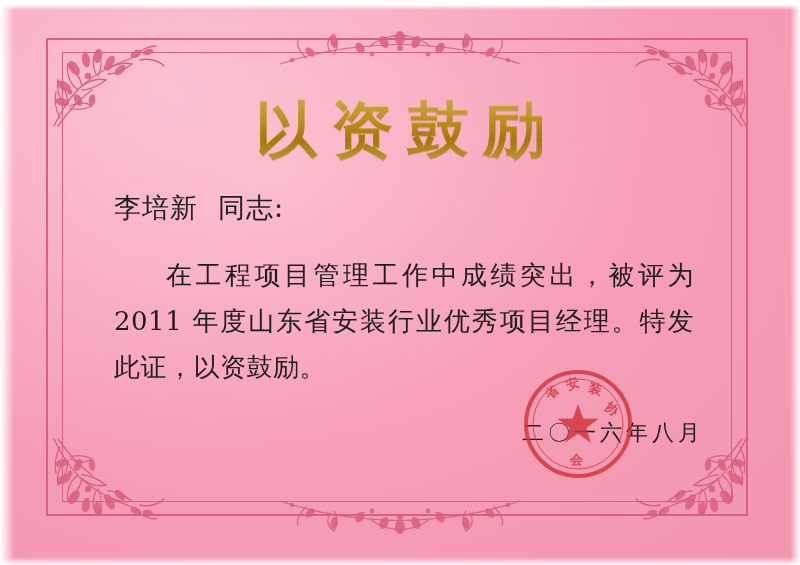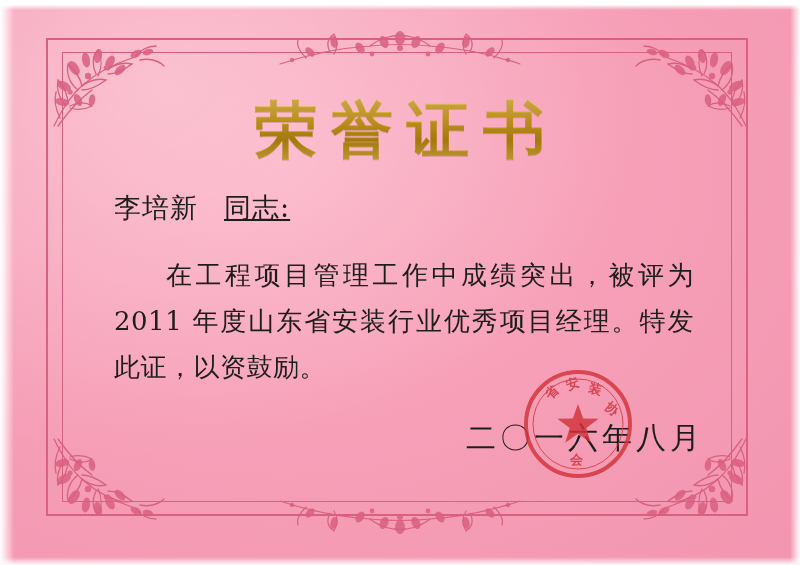--- a/index.html
+++ b/index.html
@@ -127,42 +127,41 @@
   .recipient {
     position: absolute;
     left: 114px;
     top: 190px;
     font-family: "DejaVu Serif", serif;
     font-size: 27px;
     color: #1d1d1d;
     letter-spacing: 1px;
   }
   .recipient .honorific {
-    margin-left: 26px;
-    text-decoration: underline;
+    margin-left: 20px;
   }
   .body-text {
     position: absolute;
     left: 114px;
     top: 252px;
     width: 580px;
     font-family: "DejaVu Serif", serif;
     font-size: 26px;
     line-height: 46px;
     color: #1d1d1d;
     text-indent: 52px;
     text-align: justify;
     letter-spacing: 0.5px;
   }
   .date {
     position: absolute;
     right: 96px;
     top: 418px;
     font-family: "DejaVu Serif", serif;
-    font-size: 30px;
+    font-size: 22px;
     color: #1d1d1d;
     letter-spacing: 4px;
   }
 
   
   .seal {
     position: absolute;
     left: 520px;
     top: 366px;
     width: 116px;
@@ -370,21 +369,21 @@
         <ellipse cx="220" cy="22" rx="3.4" ry="5.6" transform="rotate(45 220 22)"></ellipse>
         <circle cx="130" cy="18" r="3"></circle>
         <circle cx="102" cy="24" r="2.4"></circle>
         <circle cx="158" cy="24" r="2.4"></circle>
         <circle cx="22" cy="30" r="2.2"></circle>
         <circle cx="238" cy="30" r="2.2"></circle>
       </g>
     </svg>
   </div>
 
-  <div class="title">荣誉证书</div>
+  <div class="title">以资鼓励</div>
 
   <div class="recipient">
     <span>李培新</span><span class="honorific">同志:</span>
   </div>
 
   <div class="body-text">在工程项目管理工作中成绩突出，被评为 2011 年度山东省安装行业优秀项目经理。特发此证，以资鼓励。</div>
 
   <div class="date">二〇一六年八月</div>
 
   <div class="seal">

